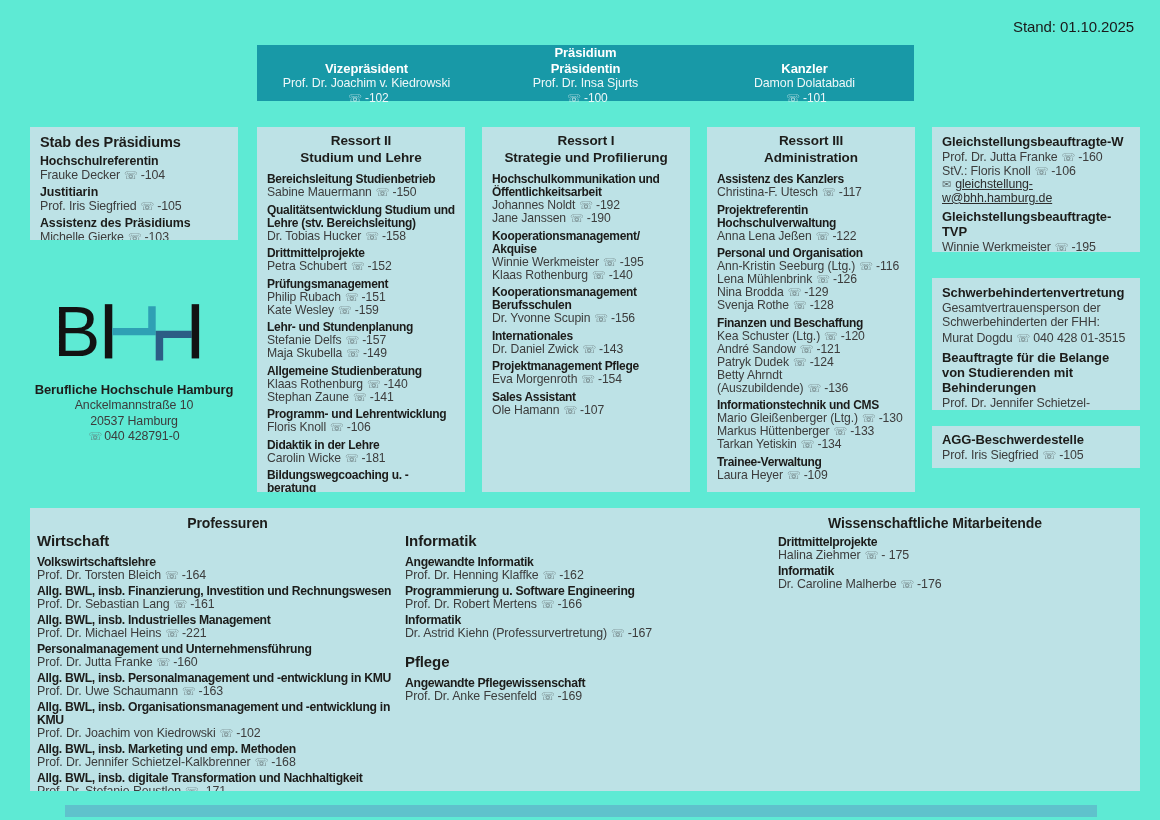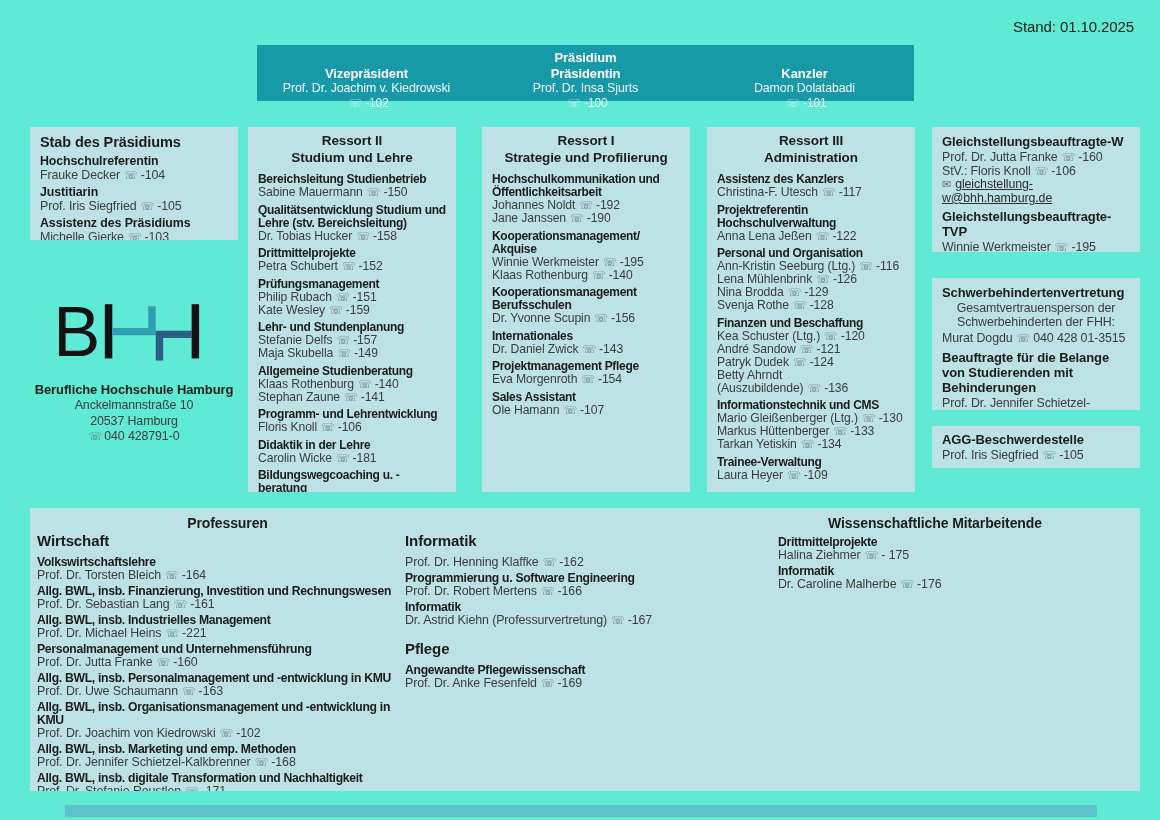--- a/index.html
+++ b/index.html
@@ -3,21 +3,21 @@
 <meta charset="utf-8">
 <style>
   html,body{margin:0;padding:0;background:#ffffff;}
   .page{position:relative;width:1160px;height:820px;background:#5eead4;
         font-family:"Liberation Sans",sans-serif;color:#1d1d1b;overflow:hidden;letter-spacing:-0.1px;}
 
   .stand{position:absolute;top:18px;right:26px;font-size:15px;color:#1a1a1a;}
 
   
   .praesidium{position:absolute;left:257px;top:45px;width:657px;height:56px;background:#1899a7;
-              color:#ffffff;box-sizing:border-box;padding-top:5px;}
+              color:#ffffff;box-sizing:border-box;}
   .ptitle{text-align:center;font-weight:bold;font-size:13px;line-height:15px;}
   .prow{display:flex;margin-top:1px;}
   .pcol{flex:1;text-align:center;}
   .prole{font-weight:bold;font-size:13px;line-height:15px;}
   .pname{font-size:12.4px;line-height:15px;color:#eef7f8;}
   .pphone{font-size:12px;line-height:14px;color:#eef7f8;}
   .pphone .phicon{color:#d5ecee;}
 
   
   .box{position:absolute;background:#bde2e6;box-sizing:border-box;overflow:hidden;}
@@ -46,21 +46,21 @@
   .rtitle{text-align:center;font-weight:bold;font-size:13.5px;line-height:16.5px;margin-bottom:7px;}
   .rbox .entry{margin-bottom:4.5px;}
   .rbox .etitle{font-size:12px;line-height:13px;letter-spacing:-0.3px;}
   .rbox .person{font-size:12.2px;line-height:13px;}
 
   
   .right-box{left:932px;width:208px;padding:7px 10px;}
   .right-box .entry{margin-bottom:4px;}
   .right-box .etitle{font-size:13px;line-height:15px;margin-bottom:2px;}
   .right-box .person{line-height:13.6px;}
-  .right-box .enote{line-height:13.5px;margin-bottom:3px;text-align:center;}
+  .right-box .enote{line-height:13.5px;margin-bottom:3px;}
 
   
   .bottom-box{left:30px;top:508px;width:1110px;height:283px;padding:0;}
   .btitle{position:absolute;top:7px;text-align:center;font-weight:bold;font-size:14px;}
   .bcol{position:absolute;}
   .sec-header{font-weight:bold;font-size:15px;line-height:17px;margin-bottom:7px;}
   .pflege-h{margin-top:13px;}
   .bcol .entry{margin-bottom:3px;}
   .bcol .etitle{font-size:12.2px;line-height:13px;letter-spacing:-0.3px;}
   .bcol .person{line-height:13px;}
@@ -120,21 +120,21 @@
       <path d="M 83 40 H 136 V 8 H 147 V 51 H 83 Z" fill="#2fa0b4"></path>
       <path d="M 147 44 H 200 V 55 H 158 V 88 H 147 Z" fill="#2c5d85"></path>
       <rect x="200" y="5" width="11" height="80" fill="#121212"></rect>
     </svg>
     <div class="org-name">Berufliche Hochschule Hamburg</div>
     <div class="org-line">Anckelmannstraße 10</div>
     <div class="org-line">20537 Hamburg</div>
     <div class="org-line"><span class="phicon">☏</span><span>040 428791-0</span></div>
   </div>
 
-  <div class="box rbox" style="left:248px;">
+  <div class="box rbox" style="left:257px;">
     <div class="rtitle">
       <div>Ressort II</div>
       <div>Studium und Lehre</div>
     </div>
     <div>
         <div class="entry">
           <div class="etitle">Bereichsleitung Studienbetrieb</div>
           <div class="person"><span>Sabine Mauermann</span><span class="phicon">☏</span><span>-150</span></div>
         </div>
         <div class="entry">
@@ -327,20 +327,21 @@
             <div class="etitle">Allg. BWL, insb. digitale Transformation und Nachhaltigkeit</div>
             <div class="person"><span>Prof. Dr. Stefanie Reustlen</span><span class="phicon">☏</span><span>-171</span></div>
           </div>
         </div>
     </div>
 
     <div class="bcol" style="left:375px;top:24px;width:315px;">
       <div class="sec-header">Informatik</div>
       <div>
           <div class="entry">
+            <div class="etitle">Angewandte Informatik</div>
             <div class="person"><span>Prof. Dr. Henning Klaffke</span><span class="phicon">☏</span><span>-162</span></div>
           </div>
           <div class="entry">
             <div class="etitle">Programmierung u. Software Engineering</div>
             <div class="person"><span>Prof. Dr. Robert Mertens</span><span class="phicon">☏</span><span>-166</span></div>
           </div>
           <div class="entry">
             <div class="etitle">Informatik</div>
             <div class="person"><span>Dr. Astrid Kiehn (Professurvertretung)</span><span class="phicon">☏</span><span>-167</span></div>
           </div>

